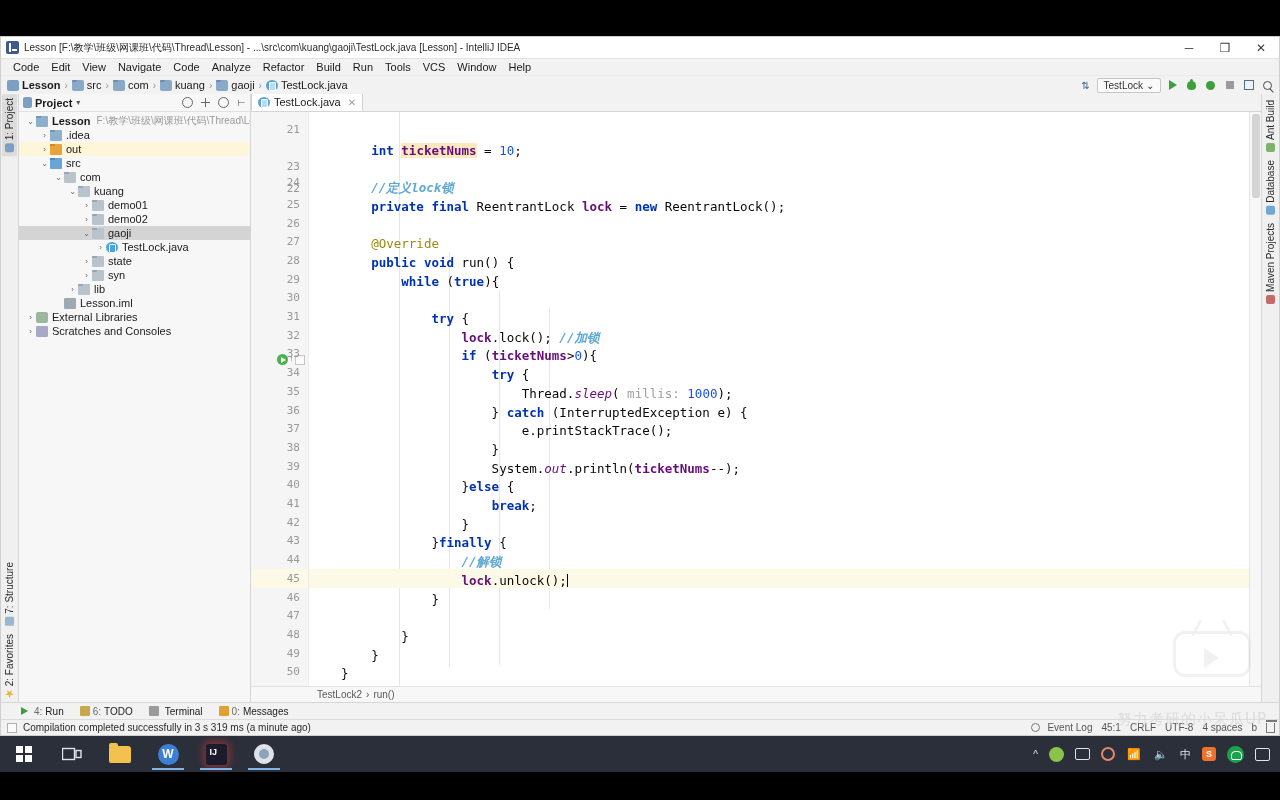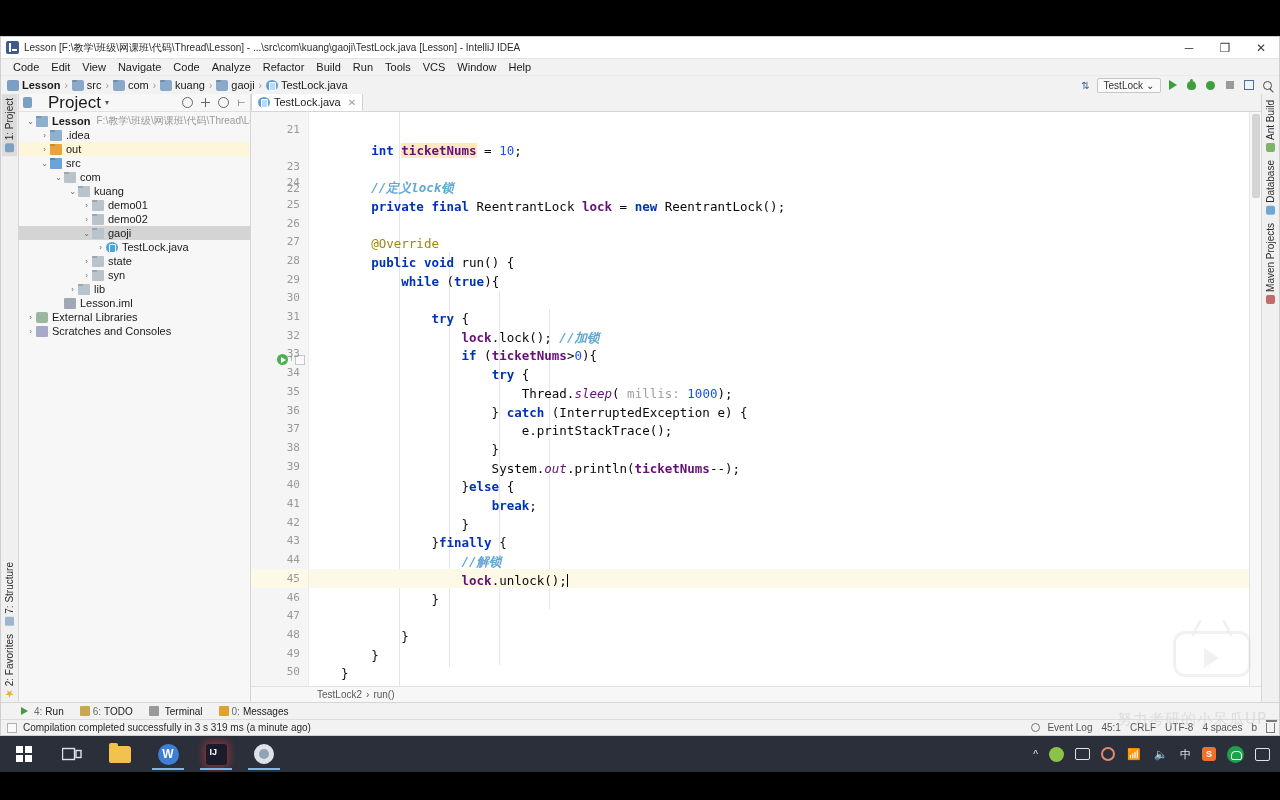--- a/index.html
+++ b/index.html
@@ -100,21 +100,21 @@
   .vdot.fav{background:#e8b339;clip-path:polygon(50% 0%,61% 35%,98% 35%,68% 57%,79% 91%,50% 70%,21% 91%,32% 57%,2% 35%,39% 35%);}
   .vdot.ant{background:#7fb36b;border-radius:2px;}
   .vdot.db{background:#6fa8d4;border-radius:2px;}
   .vdot.mvn{background:#c36b6b;border-radius:2px;}
 
   
   .project-panel { width:232px; background:#f7f7f7; border-right:1px solid #d6d6d6;
                    display:flex; flex-direction:column; flex:0 0 232px; }
   .panel-head { height:18px; display:flex; align-items:center; padding-left:4px;
                 border-bottom:1px solid #e2e2e2; position:relative; flex:0 0 18px; }
-  .panel-head-title { font-size:17px; font-weight:normal; color:#1a1a1a; margin-left:16px; }
+  .panel-head-title { font-size:11px; font-weight:bold; color:#1a1a1a; margin-left:3px; }
   .panel-head-caret { margin-left:4px; font-size:8px; color:#555; }
   .panel-head-icons { position:absolute; right:3px; display:flex; gap:7px; align-items:center; }
   .pi { width:11px; height:11px; color:#555; font-size:9px; display:flex; align-items:center; justify-content:center;}
   .pi-circle{border:1.2px solid #666;border-radius:50%;}
   .pi-plus{position:relative;}
   .pi-plus:before{content:"";position:absolute;left:5px;top:1px;width:1.4px;height:9px;background:#666;}
   .pi-plus:after{content:"";position:absolute;left:1px;top:5px;width:9px;height:1.4px;background:#666;}
 
   .tree { flex:1; overflow:hidden; padding-top:2px; font-size:11px; }
   .trow { height:14px; display:flex; align-items:center; white-space:nowrap; padding-right:4px; }

